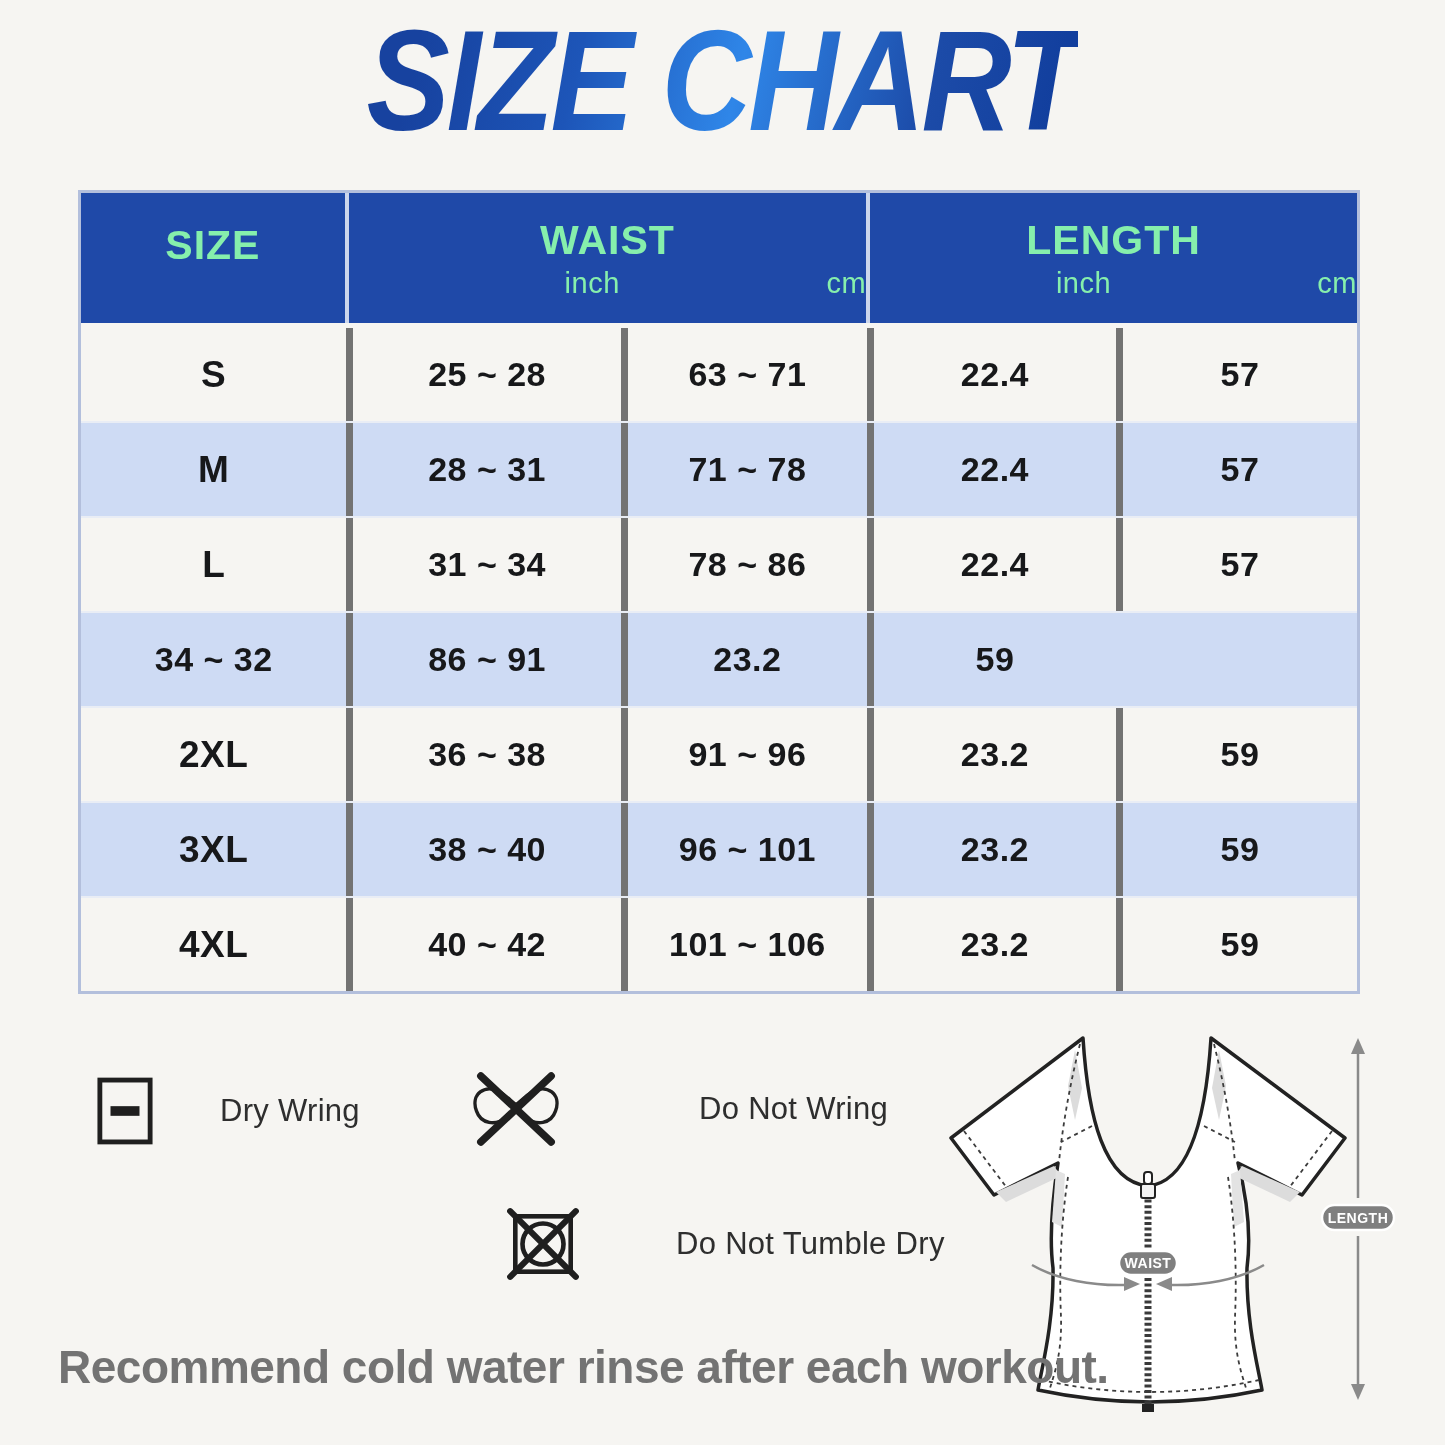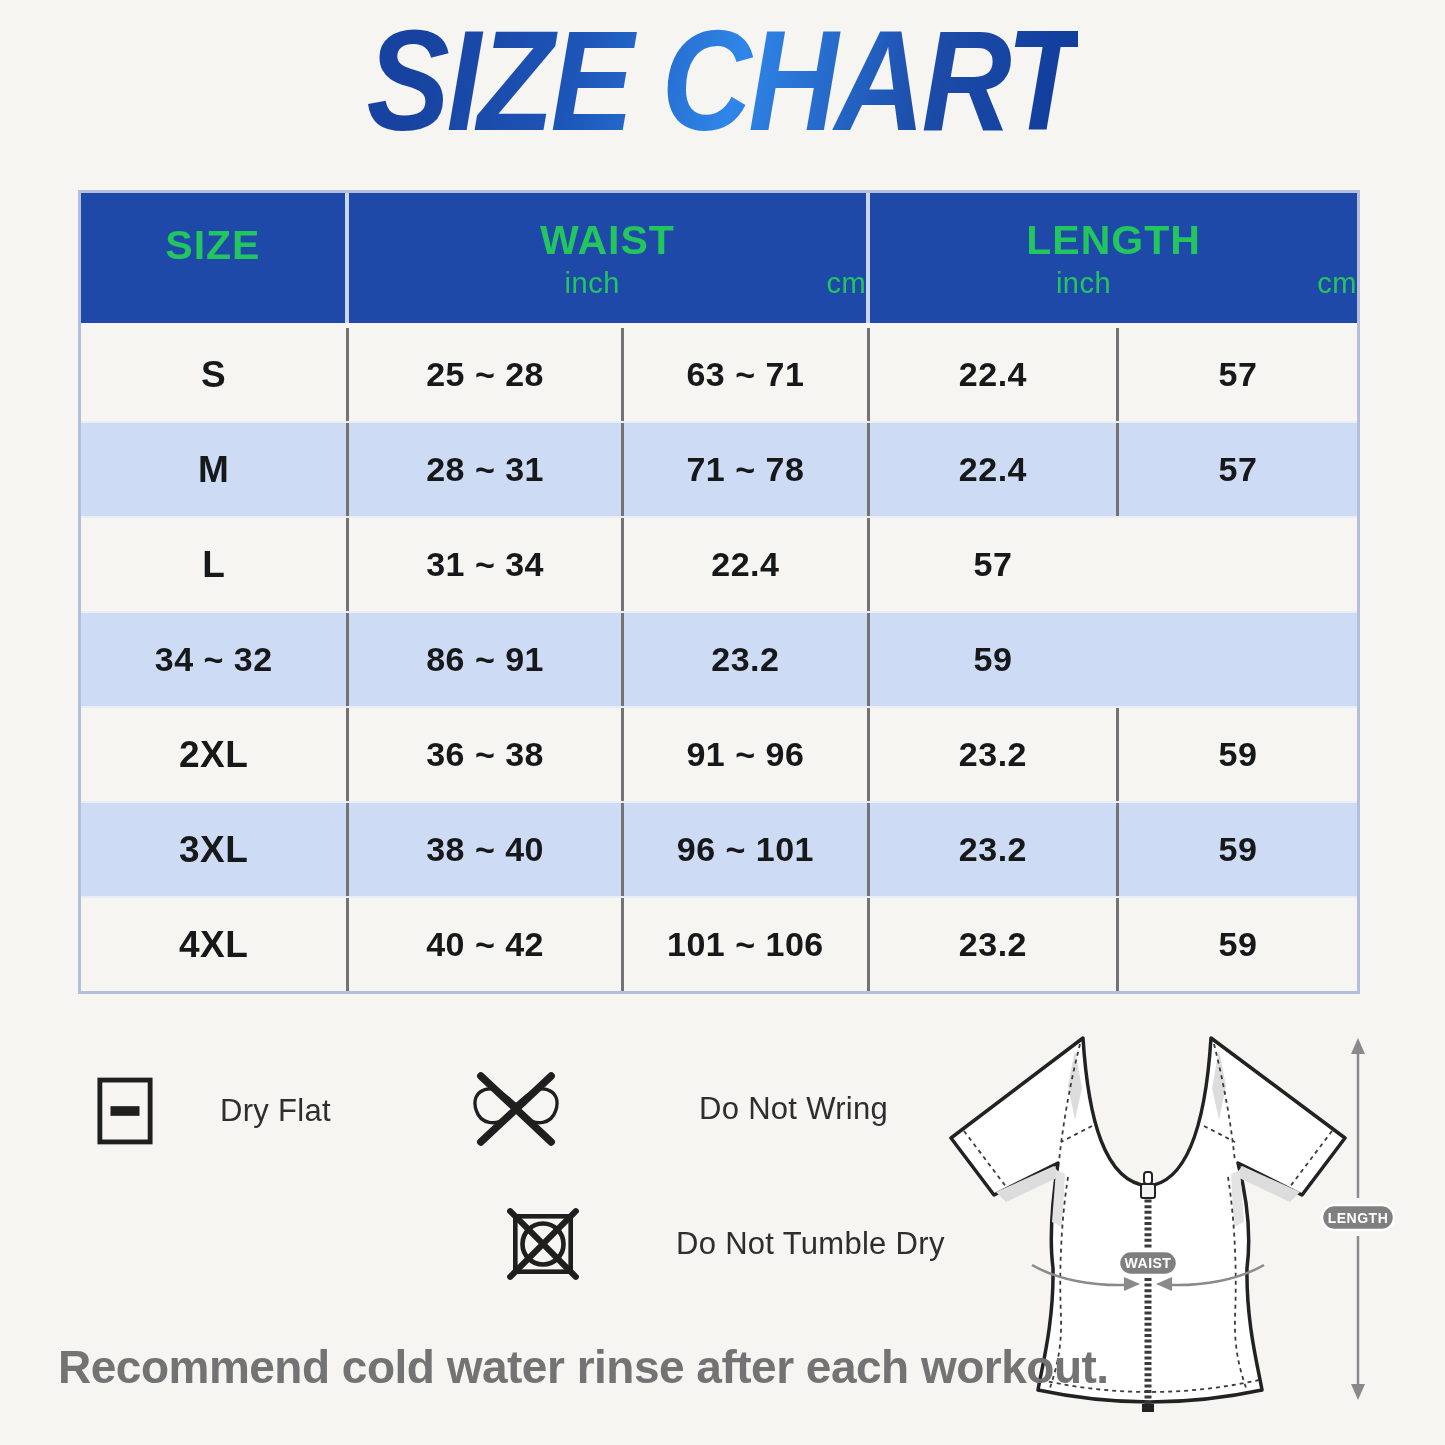--- a/index.html
+++ b/index.html
@@ -15,34 +15,34 @@
     background:linear-gradient(105deg,#17429f 8%,#1d55b8 30%,#2f86e8 52%,#1c4ba8 78%,#123f9e 95%);
     -webkit-background-clip:text;background-clip:text;color:transparent;
     white-space:nowrap;
   }
   
   .size-table{
     position:absolute;left:78px;top:190px;width:1282px;
     border:3px solid #b3bfdc;background:#ccd6ec;box-sizing:border-box;
   }
   .thead{display:grid;grid-template-columns:20.8fr 40.8fr 38.4fr;column-gap:4px;background:#ccd6ec;height:130px;}
-  .hcell{background:#1f49a8;color:#22c55e;display:flex;flex-direction:column;justify-content:center;align-items:center;}
+  .hcell{background:#1f49a8;color:#86efac;display:flex;flex-direction:column;justify-content:center;align-items:center;}
   .hlabel{font-weight:bold;font-size:41px;letter-spacing:1px;}
   .hcell-size{padding-bottom:26px;box-sizing:border-box;}
   .hunits{width:100%;display:grid;margin-top:3px;}
   .units-waist{grid-template-columns:52.4% 47.6%;}
   .units-length{grid-template-columns:49.5% 50.5%;}
   .hunit{text-align:right;font-weight:normal;font-size:29px;letter-spacing:.5px;}
   .tbody{border-top:5px solid #f6f5f2;}
   .trow{display:grid;grid-template-columns:20.8% 21.5% 19.3% 19.5% 18.9%;height:93px;}
   .trow:nth-child(odd){background:#f6f5f2;}
   .trow:nth-child(even){background:#cedbf4;}
   .trow + .trow{border-top:2px solid #e9edf5;}
   .tc{display:flex;align-items:center;justify-content:center;font-weight:bold;font-size:34px;color:#17181a;letter-spacing:.5px;}
-  .tc + .tc{border-left:3px solid #737373;}
+  .tc + .tc{border-left:7px solid #737373;}
   .c-size{font-size:37px;}
   
   .care-item{position:absolute;display:flex;align-items:center;}
   .care-label{font-size:31px;color:#2e2e2e;letter-spacing:.3px;white-space:nowrap;}
   .icon-box{flex:0 0 auto;display:flex;align-items:center;justify-content:center;}
   
   .diagram{position:absolute;left:928px;top:1022px;}
   
   .footer-note{
     position:absolute;left:58px;top:1340px;font-weight:bold;font-size:46px;
@@ -91,20 +91,21 @@
       <div class="tc c-size">M</div>
       <div class="tc">28 ~ 31</div>
       <div class="tc">71 ~ 78</div>
       <div class="tc">22.4</div>
       <div class="tc">57</div>
     </div>
 
     <div class="trow">
       <div class="tc c-size">L</div>
       <div class="tc">31 ~ 34</div>
+      <div class="tc">78 ~ 86</div>
       <div class="tc">22.4</div>
       <div class="tc">57</div>
     </div>
 
     <div class="trow">
       <div class="tc">34 ~ 32</div>
       <div class="tc">86 ~ 91</div>
       <div class="tc">23.2</div>
       <div class="tc">59</div>
     </div>
@@ -135,21 +136,21 @@
   </div>
   </div>
 
   <div class="care-item" style="left:96px;top:1076px;">
     <span class="icon-box">
       <svg width="58" height="70" viewBox="0 0 60 72" fill="none">
         <rect x="4" y="4" width="52" height="64" stroke="#1f1f1f" stroke-width="5"></rect>
         <rect x="15" y="31" width="30" height="10" fill="#1f1f1f"></rect>
       </svg>
     </span>
-    <span class="care-label" style="margin-left:66px;">Dry Flat</span>
+    <span class="care-label" style="margin-left:66px;">Dry Wring</span>
   </div>
 
   <div class="care-item" style="left:468px;top:1068px;gap:43px;">
     <span class="icon-box">
       <svg width="96" height="82" viewBox="0 0 90 76" fill="none">
         <path d="M8,40 C2,24 16,14 30,22 C36,26 40,30 45,34 C50,30 54,26 60,22 C74,14 88,24 82,40 C78,52 64,54 54,46 C51,44 48,41 45,38 C42,41 39,44 36,46 C26,54 12,52 8,40 Z" stroke="#1f1f1f" stroke-width="3.2"></path>
         <path d="M39,31 L51,43 M51,31 L39,43" stroke="#1f1f1f" stroke-width="2.4"></path>
         <path d="M12,7 L78,69 M78,7 L12,69" stroke="#1f1f1f" stroke-width="7" stroke-linecap="round"></path>
       </svg>
     </span>

